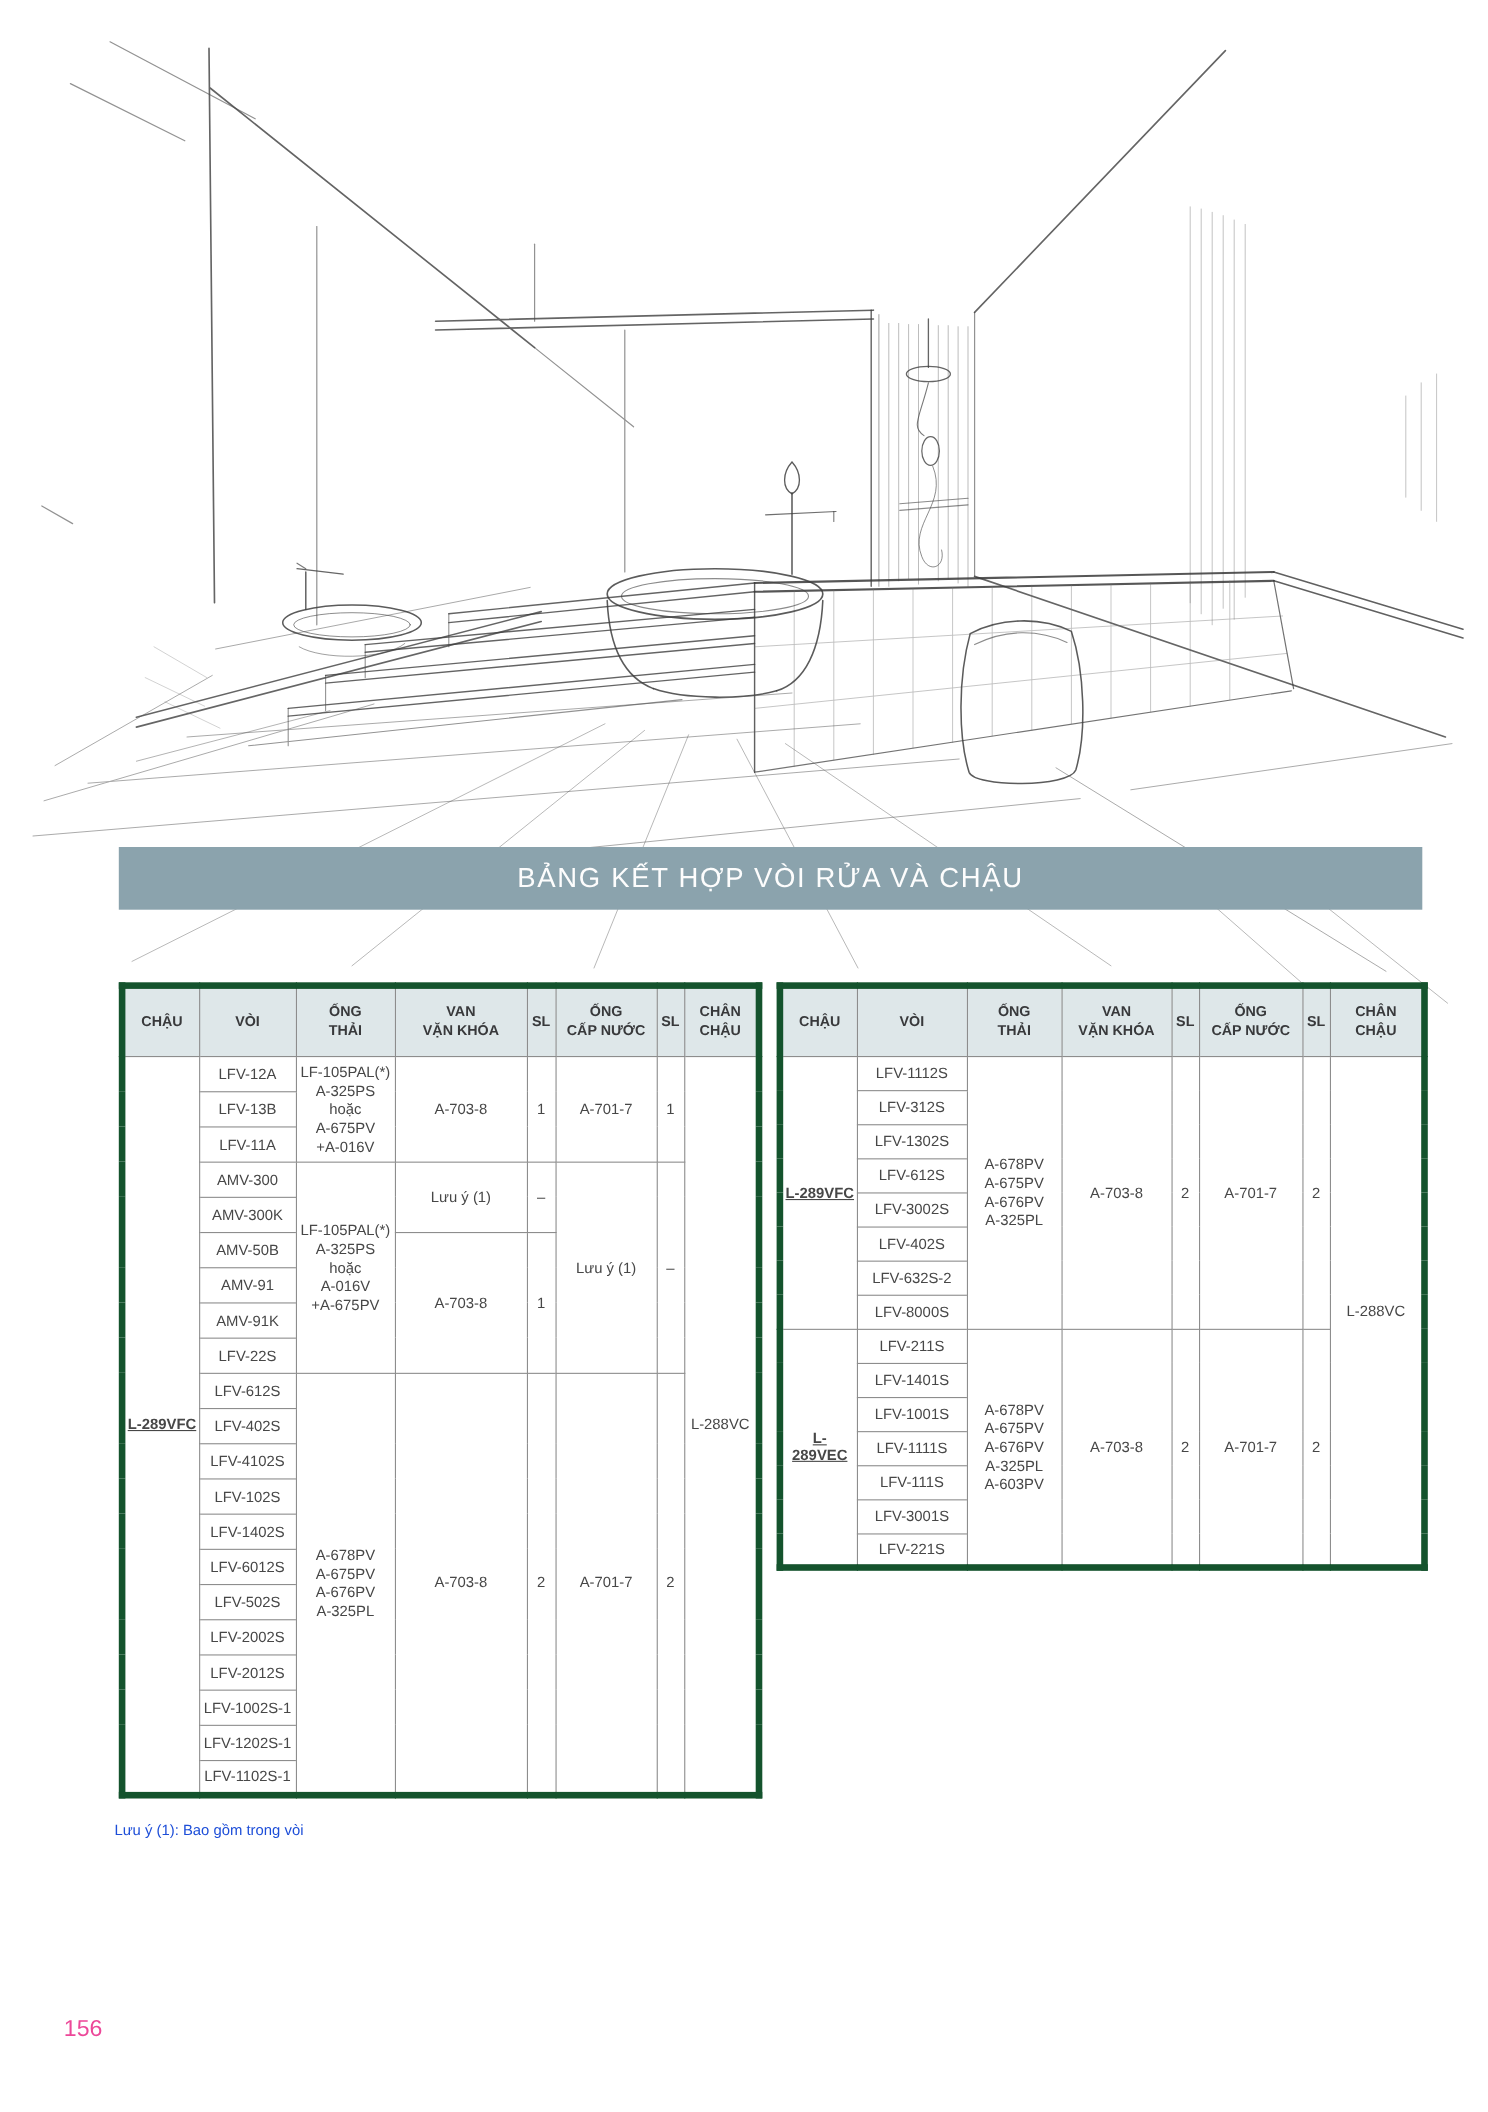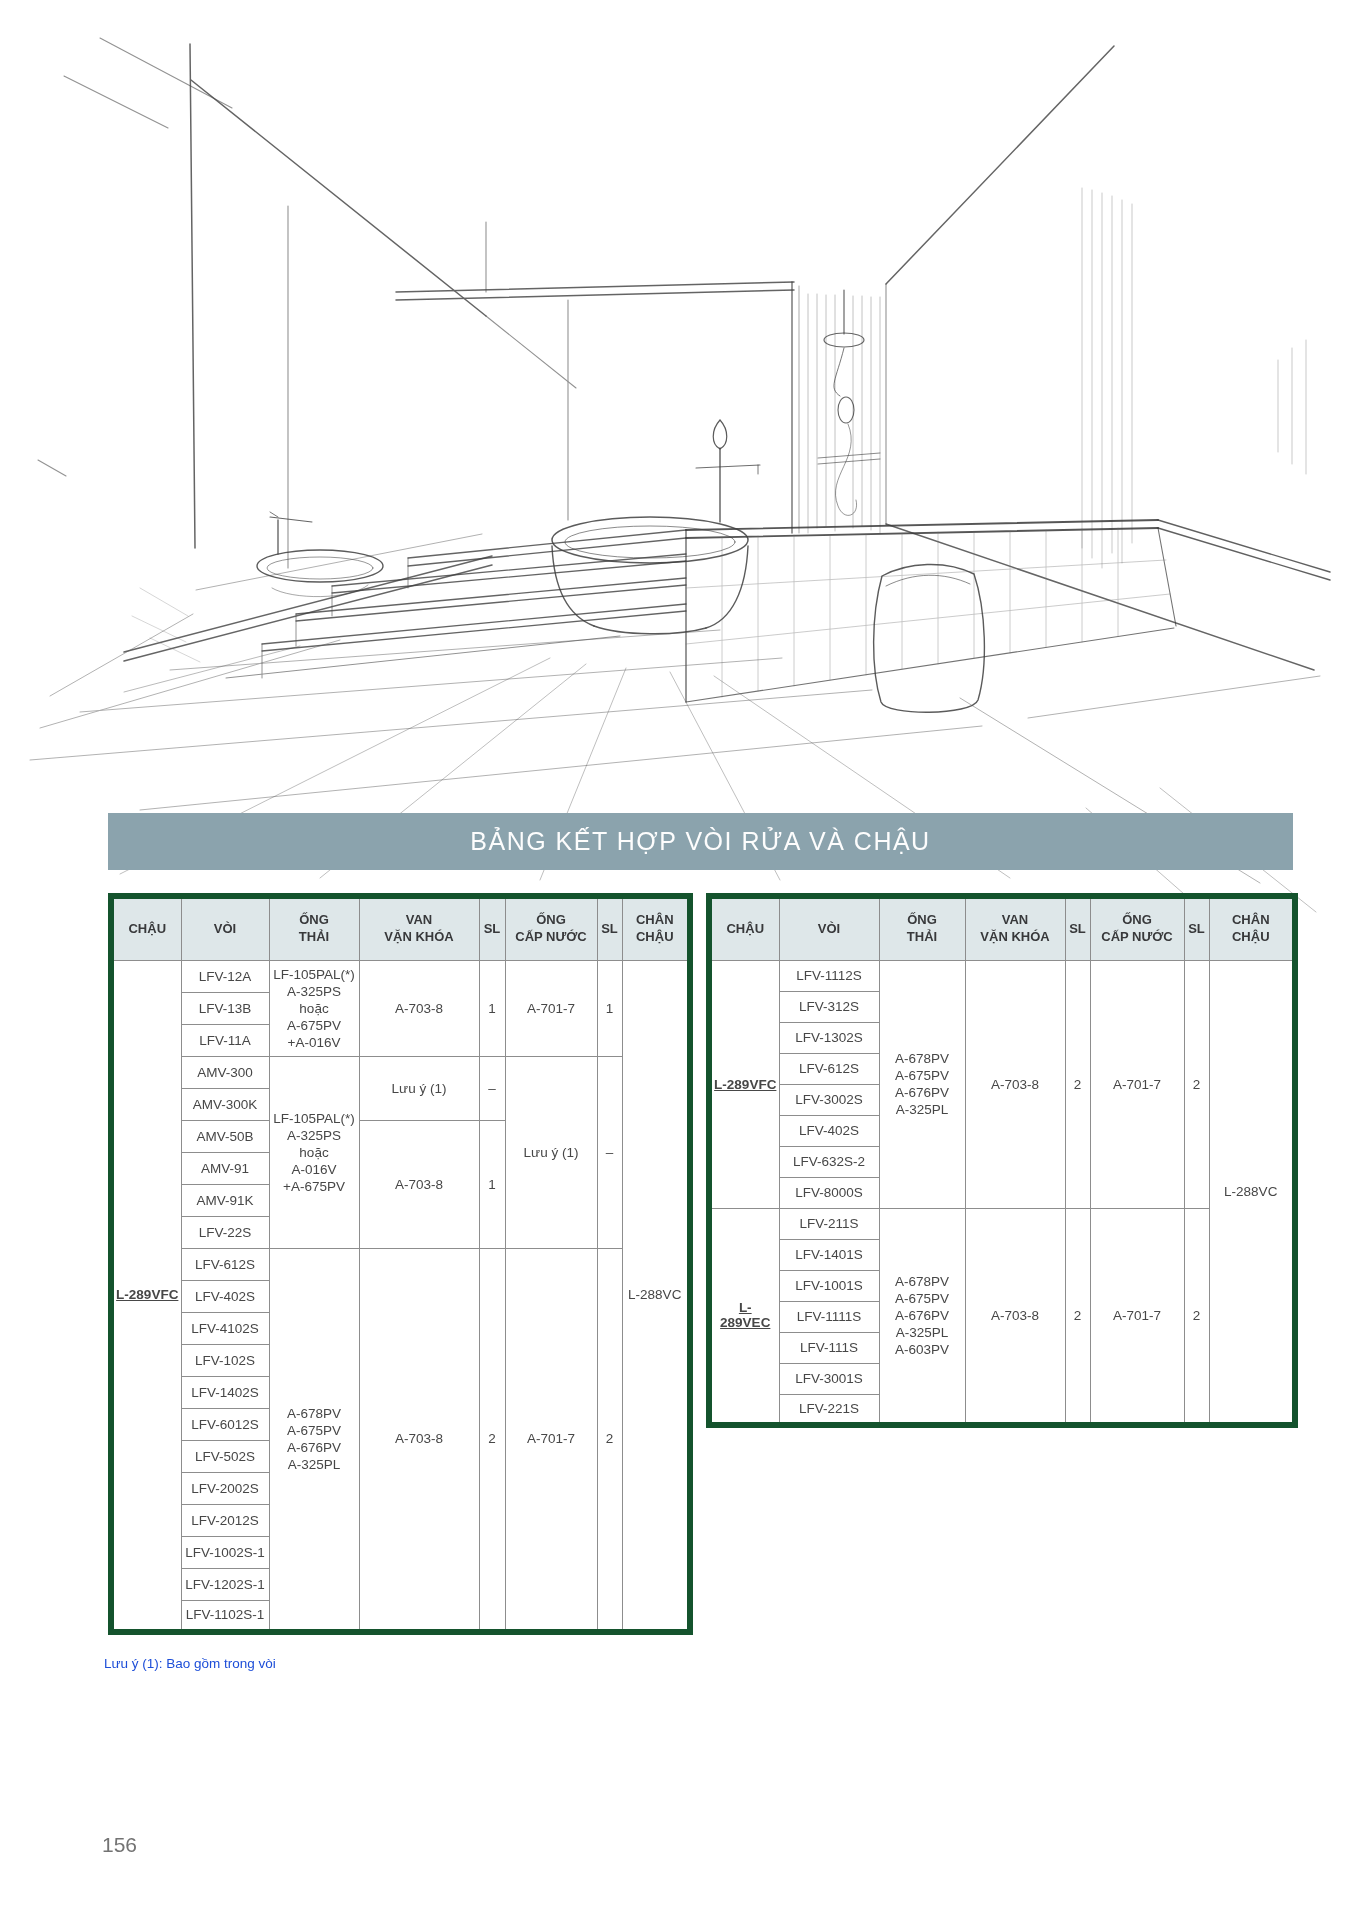--- a/index.html
+++ b/index.html
@@ -2,21 +2,21 @@
 <html><head>
 <meta charset="utf-8">
 <style>
   html,body{margin:0;padding:0;}
   body{
     width:1353px;height:1920px;position:relative;background:#ffffff;
     font-family:"Liberation Sans","DejaVu Sans",sans-serif;overflow:hidden;
   }
   .sketch{position:absolute;left:20px;top:28px;width:1313px;height:900px;z-index:1;pointer-events:none;}
   .banner{
-    position:absolute;left:108px;top:813px;width:1185px;height:57px;z-index:3;
+    position:absolute;left:108px;top:770px;width:1185px;height:57px;z-index:3;
     background:#8ba3ad;color:#fdfdfd;font-size:25px;letter-spacing:1.5px;
     text-align:center;line-height:57px;font-weight:400;
   }
   table.combo{
     position:absolute;top:893px;z-index:2;border-collapse:collapse;table-layout:fixed;
     background:transparent;border:6px solid #14532d;
   }
   table.combo th{
     background:#dee7e9;border:1px solid #8d8d8d;font-weight:bold;font-size:13px;
     color:#38393b;white-space:pre-line;line-height:1.3;vertical-align:middle;text-align:center;padding:0;
@@ -27,21 +27,21 @@
   }
   table.combo thead tr{height:64px;}
   #left-table{left:108px;width:581px;}
   #left-table tbody tr{height:32px;}
   #right-table{left:706px;width:586px;}
   #right-table tbody tr{height:31px;}
   td.multi{white-space:pre-line;line-height:17px;font-size:13px;margin-left:48px;}
   td.chau{font-weight:bold;color:#161616;font-size:13.5px;text-decoration:underline;}
   .notes{position:absolute;left:104px;top:1650px;z-index:2;}
   .notes div{font-size:13.5px;color:#1d4ed8;height:27px;line-height:27px;white-space:nowrap;}
-  .pagenum{position:absolute;left:58px;top:1833px;font-size:21px;color:#737373;z-index:2;margin-left:44px;}
+  .pagenum{position:absolute;left:58px;top:1833px;font-size:21px;color:#ec4899;z-index:2;}
 </style>
 </head>
 <body>
 
 <svg class="sketch" viewBox="0 0 1313 900" fill="none" stroke-linecap="round">
   <g stroke="#3e3e3e" stroke-width="1.5" opacity="0.8">
     <path d="M170,16 L175,520"></path>
     <path d="M171,52 L466,288"></path>
     <path d="M376,264 L774,254"></path>
     <path d="M376,272 L774,262"></path>

